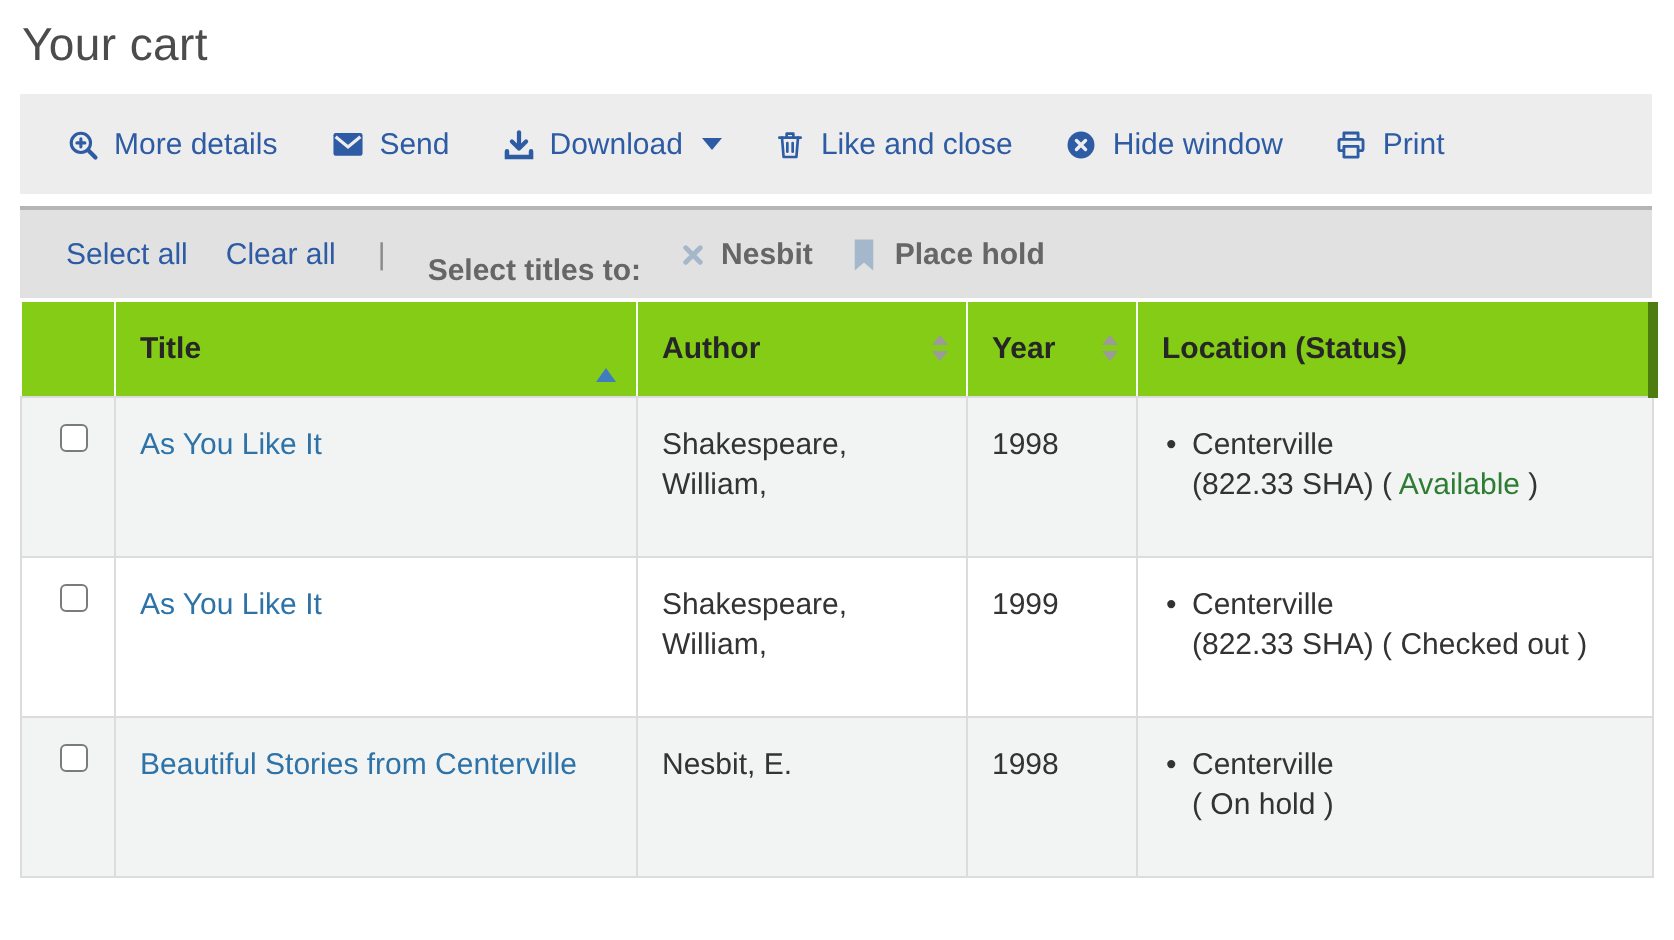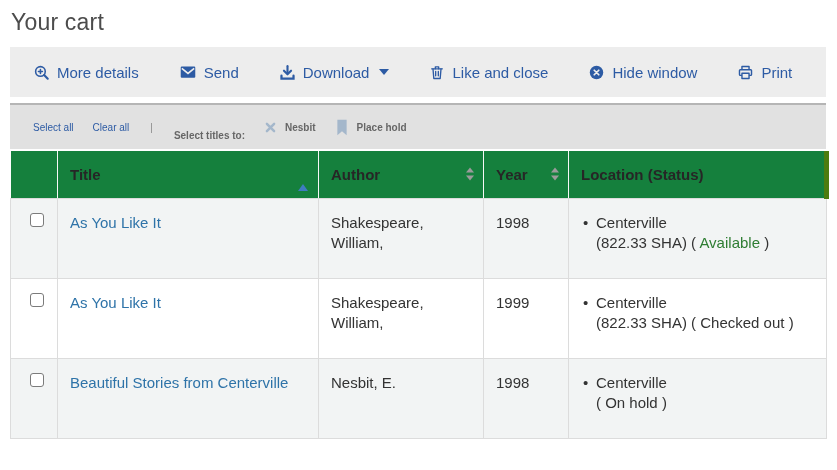--- a/index.html
+++ b/index.html
@@ -14,42 +14,42 @@
 
   
   h1.cart-title {
     font-size: 23px; font-weight: normal; color: #4c4c4c;
     margin: 3px 0 11px 1px; letter-spacing: 0.2px;
   }
 
   
   .toolbar {
     width: 816px; height: 50px; background: #ededed;
-    display: flex; align-items: center; gap: 40px;
+    display: flex; align-items: center; gap: 26px;
     padding-left: 23px;
     text-align: right;
   }
   .tb-btn {
     display: inline-flex; align-items: center; gap: 7px;
     color: #2d5ba4; font-size: 15px; text-decoration: none; cursor: pointer;
     white-space: nowrap;
   }
   .tb-btn svg { display: block; }
   .caret-down {
     width: 0; height: 0; margin-left: 3px;
     border-left: 5px solid transparent; border-right: 5px solid transparent;
     border-top: 6px solid currentColor;
   }
 
   
   .selectbar {
     margin-top: 6px; width: 816px; height: 46px;
     background: #e1e1e1; border-top: 2px solid #b5b5b5;
     display: flex; align-items: center; gap: 19px;
-    padding-left: 23px; font-size: 10px;
+    padding-left: 23px; font-size: 15px;
   }
   .sel-link { color: #2d5ba4; text-decoration: none; cursor: pointer; white-space: nowrap; }
   .sel-sep { color: #8a8a8a; margin: 0 2px; }
   .sel-label { color: #666; font-weight: bold; white-space: nowrap; margin-top: 16px; }
   .gray-btn {
     display: inline-flex; align-items: center; gap: 8px;
     color: #666; font-weight: bold; cursor: pointer; text-decoration: none;
     white-space: nowrap;
   }
   .muted-ic { color: #a4b7cb; }
@@ -60,21 +60,21 @@
     margin-top: 2px; width: 816px;
     border-collapse: collapse; table-layout: fixed;
   }
   col.c-check { width: 47px; }
   col.c-title { width: 261px; }
   col.c-author { width: 165px; }
   col.c-year { width: 85px; }
   col.c-loc { width: 258px; }
 
   th {
-    background: #15803d; height: 47px;
+    background: #84cc16; height: 47px;
     text-align: left; vertical-align: middle;
     font-size: 15px; font-weight: bold; color: #262626;
     padding: 0 24px 0 12px; position: relative;
     border-right: 1px solid #f7f7f7; border-bottom: 1px solid #dcdcdc;
   }
   th:last-child { border-right: 5px solid #4d7c0f; }
   th.sortable { cursor: pointer; }
   .sort-asc {
     position: absolute; right: 10px; bottom: 7px;
     width: 0; height: 0;

